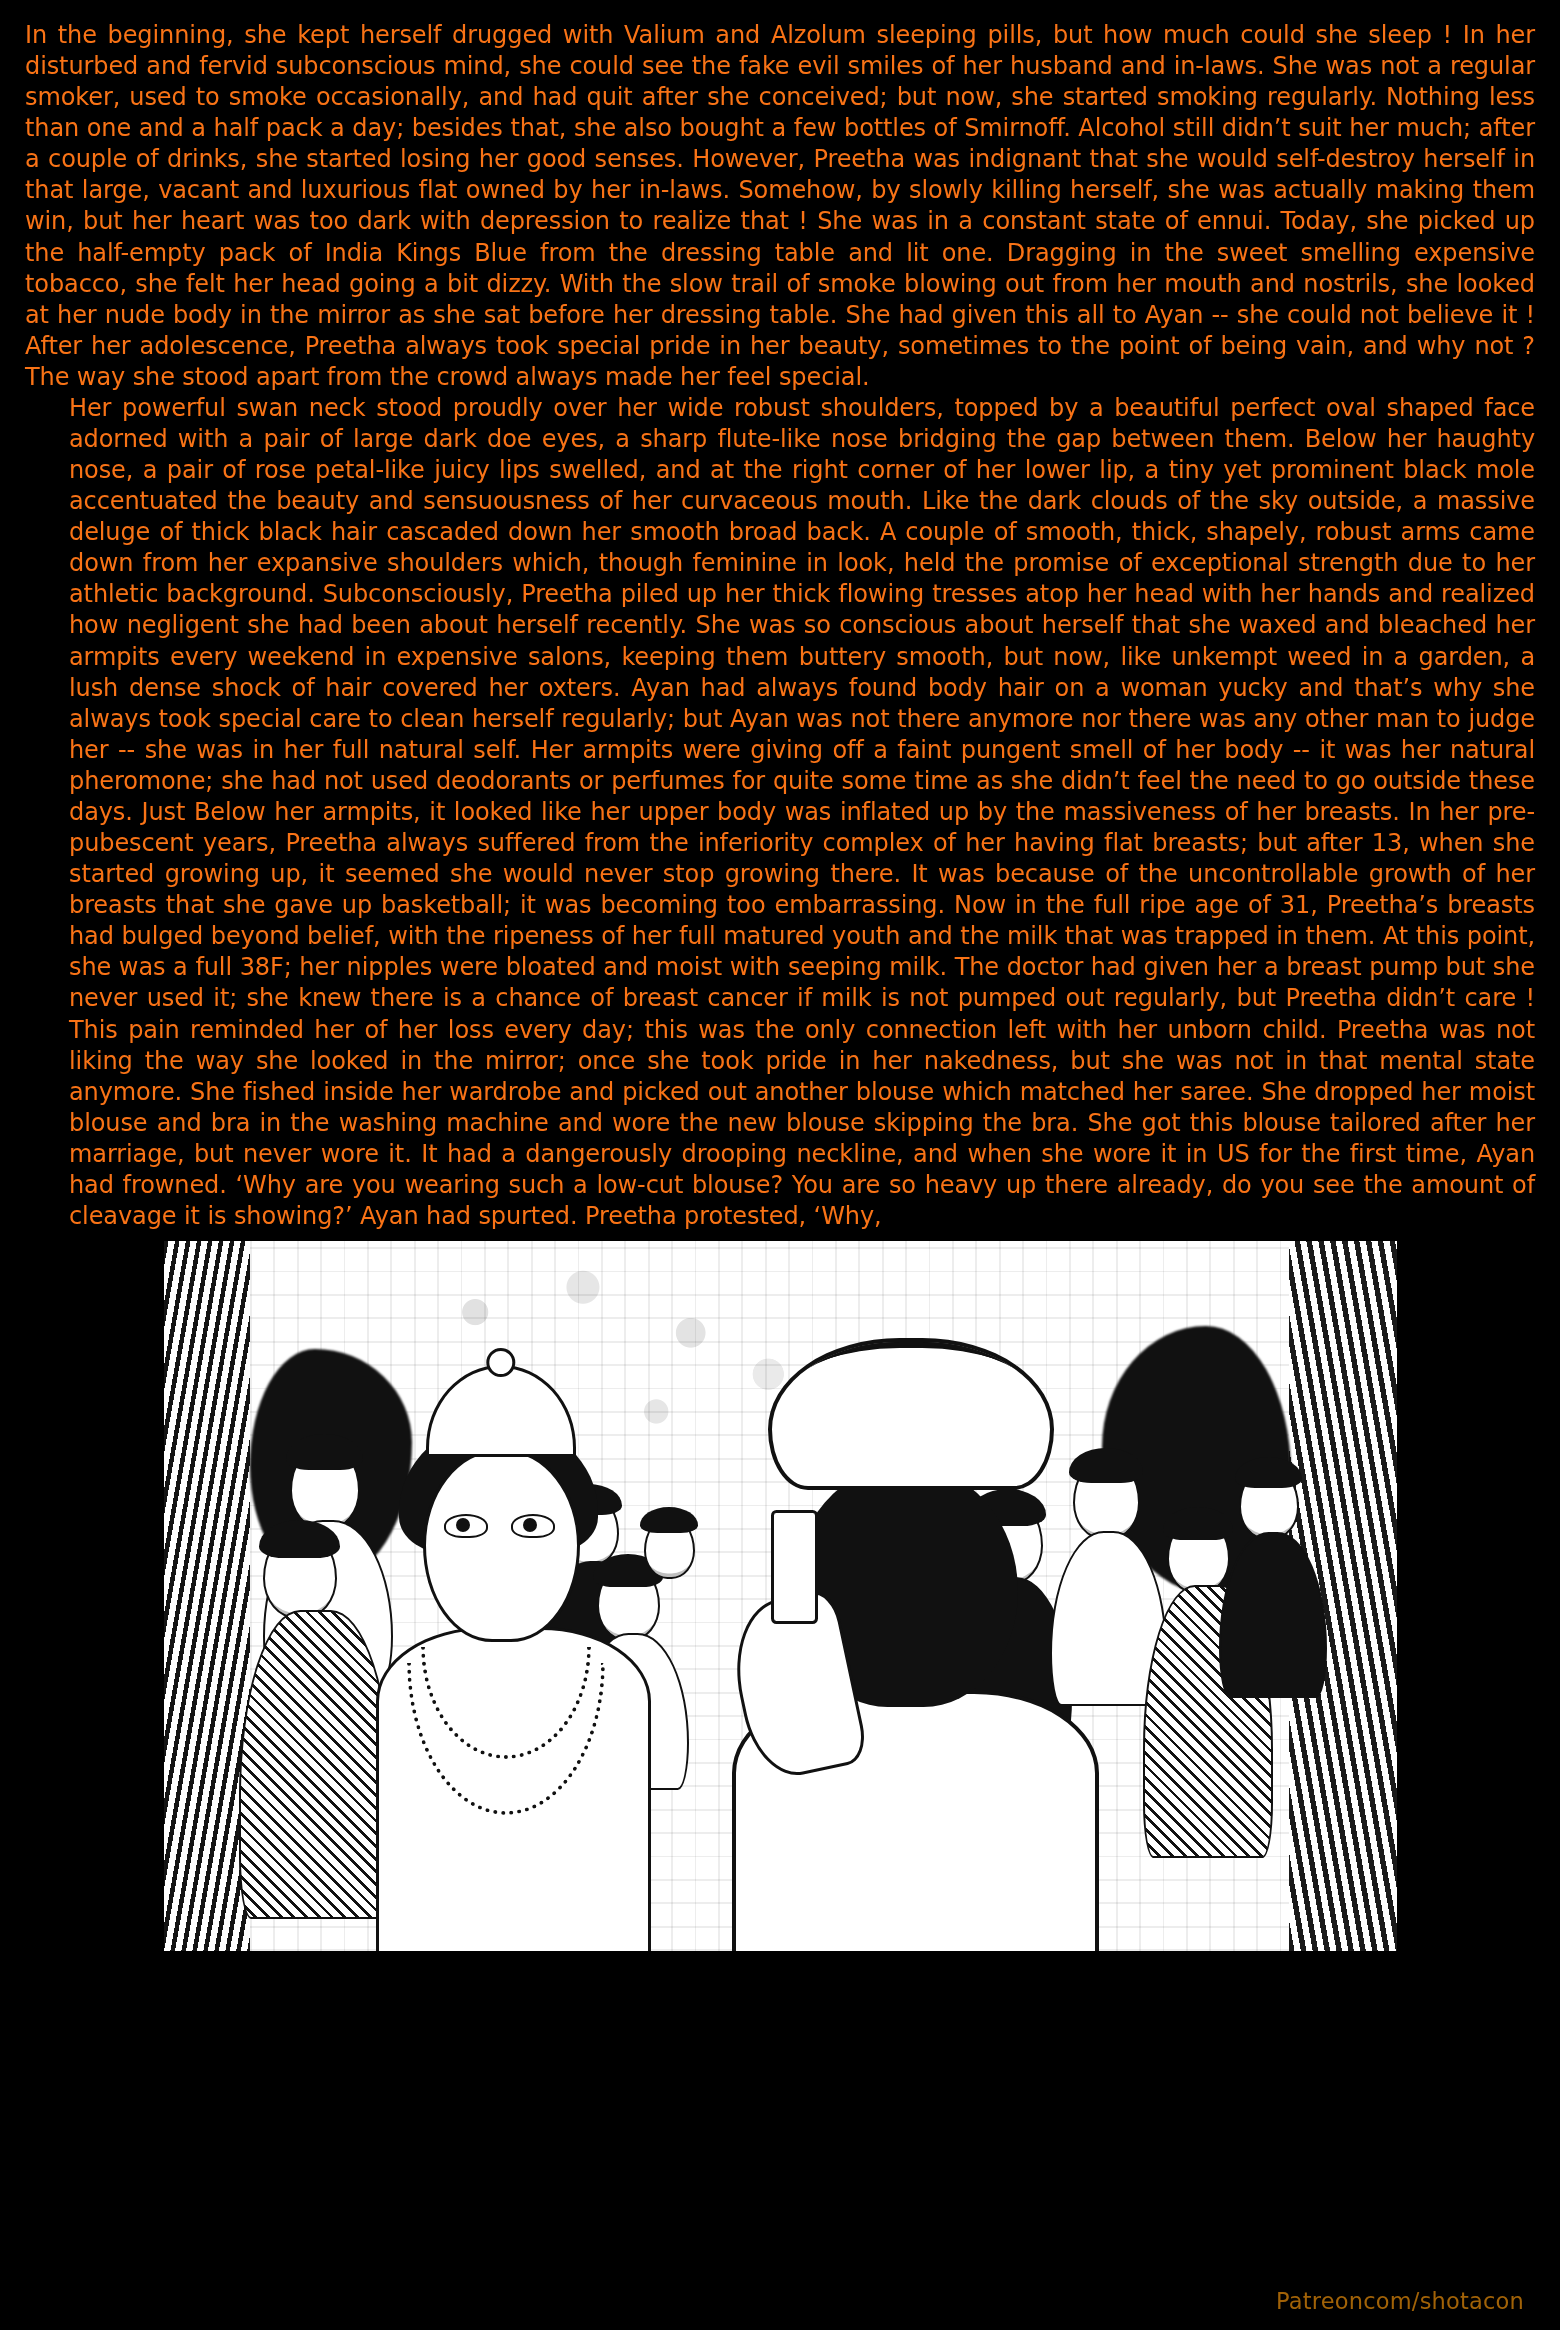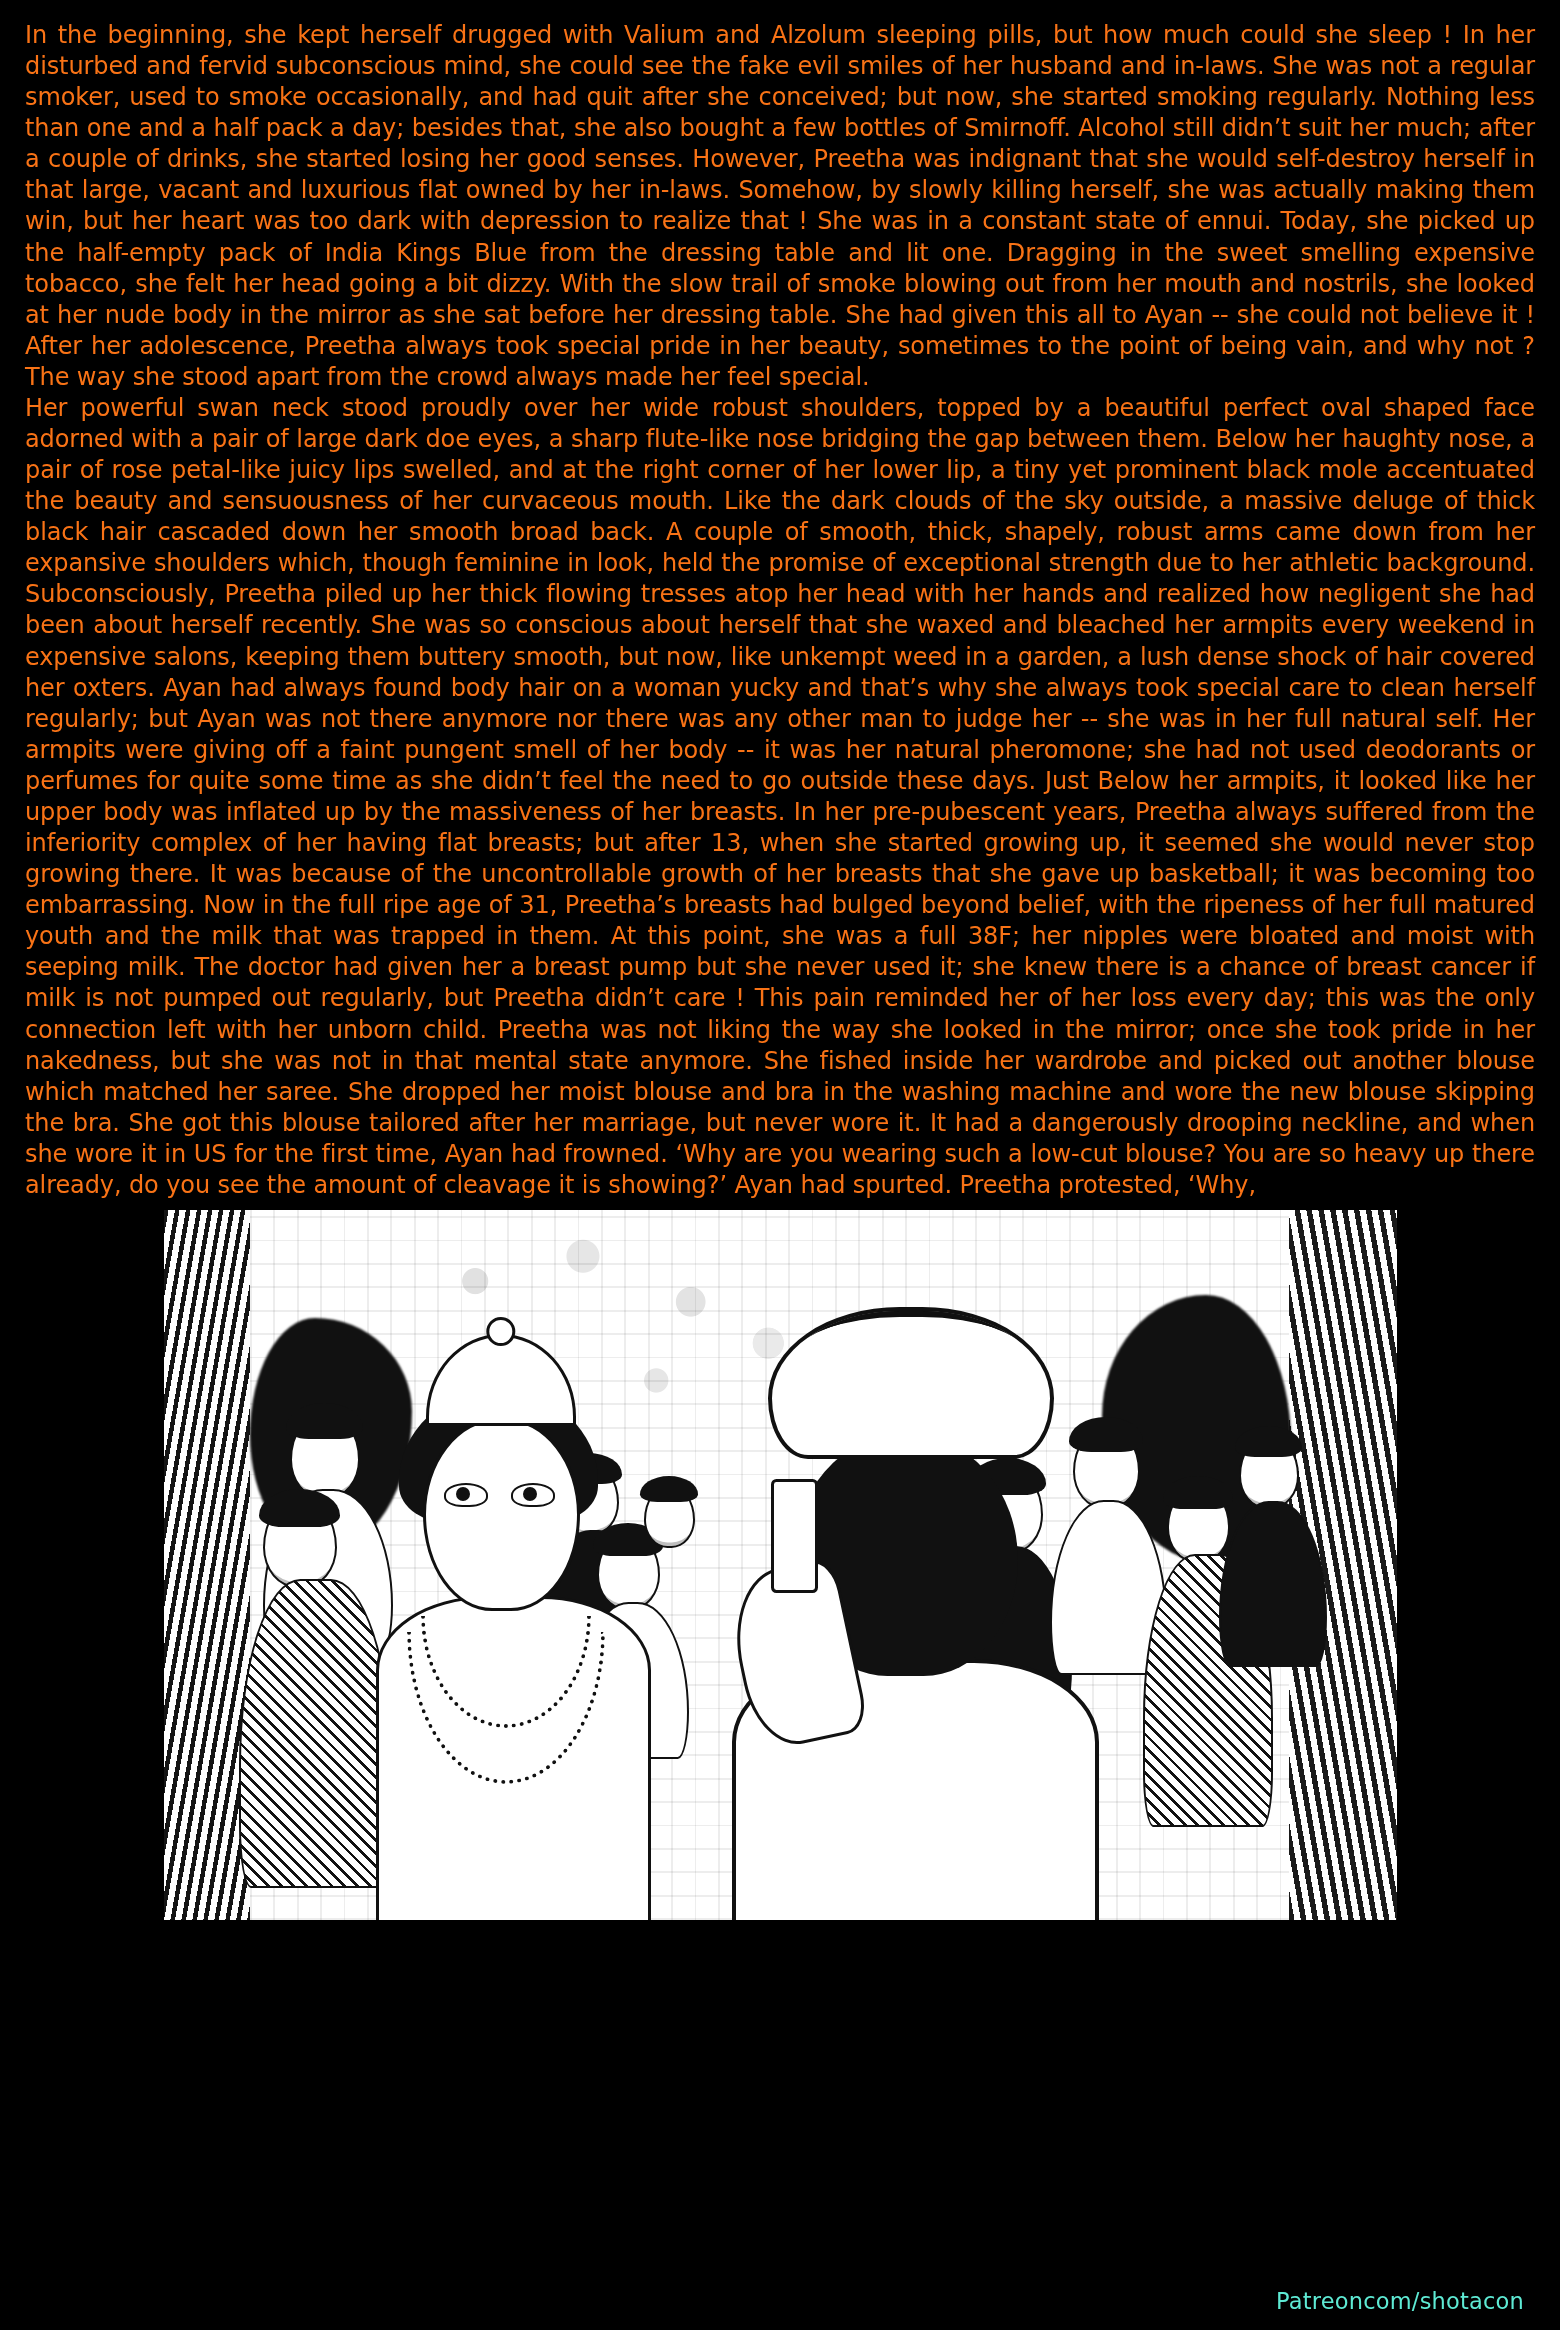--- a/index.html
+++ b/index.html
@@ -28,20 +28,21 @@
     letter-spacing: -0.1px;
     text-align: justify;
     color: #f97316;
     font-family: "DejaVu Sans", sans-serif;
   }
   .prose p {
     margin: 0;
   }
   .prose p + p {
     margin-top: 0px;
+    margin-left: 44px;
   }
   .art-wrap {
     margin-top: 9px;
     display: flex;
     justify-content: center;
   }
   .art {
     width: 1233px;
     height: 710px;
     background: #ffffff;
@@ -254,21 +255,21 @@
     background: #fff;
     border: 3.6px solid #111;
     border-radius: 50% 20% 20% 40%;
     transform: rotate(-12deg);
     z-index: 8;
   }
   .credit-line {
     position: absolute;
     right: 36px;
     bottom: 16px;
-    color: #5eead4;
+    color: #a16207;
     font-size: 22.5px;
     letter-spacing: 0.2px;
     font-family: "DejaVu Sans", sans-serif;
   }
 </style>
 </head>
 <body>
 
 <div class="page">
 

